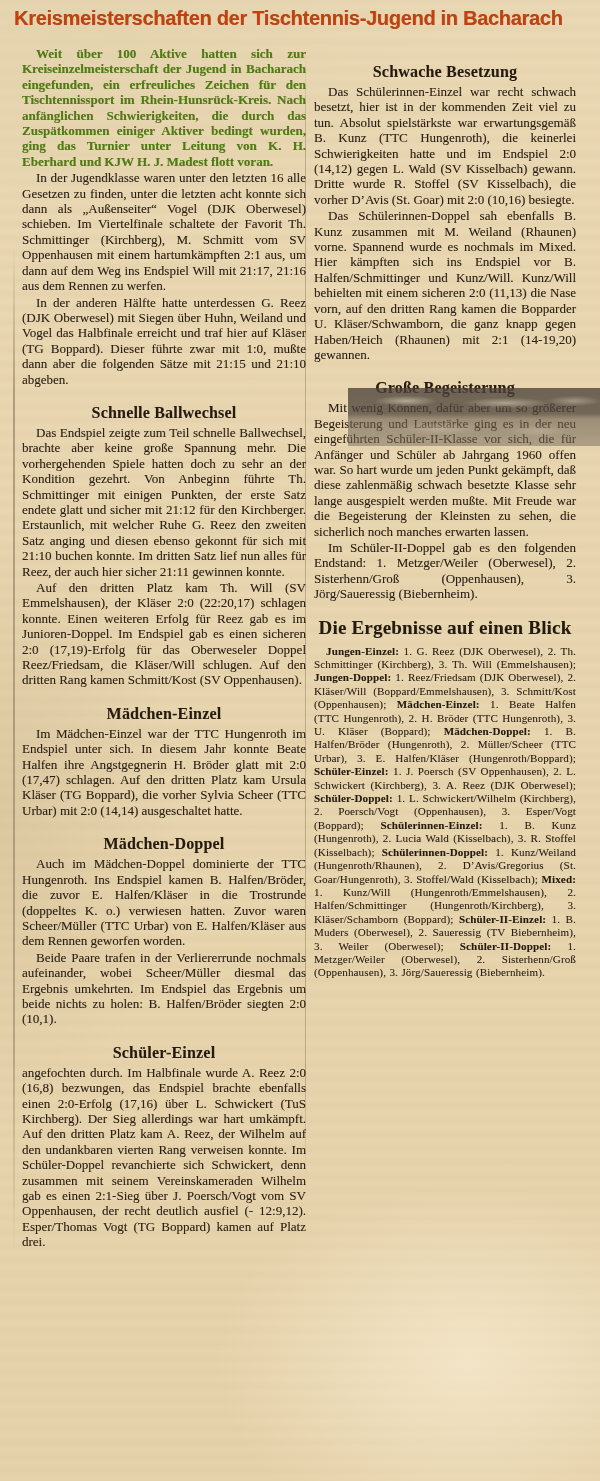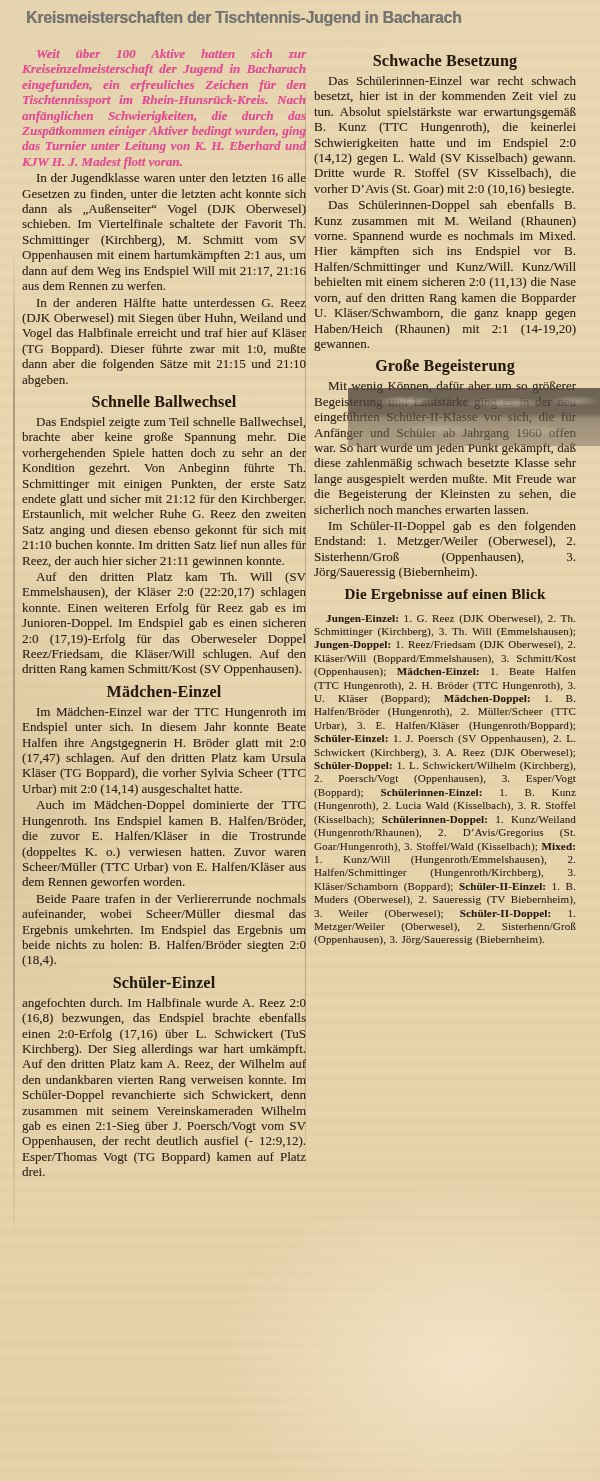--- a/index.html
+++ b/index.html
@@ -8,41 +8,41 @@
     background:
       radial-gradient(ellipse 420px 300px at 78% 92%, rgba(244,230,202,0.9) 0%, rgba(244,230,202,0) 60%),
       radial-gradient(ellipse 500px 260px at 15% 3%, rgba(226,210,172,0.7) 0%, rgba(226,210,172,0) 70%),
       radial-gradient(ellipse 300px 500px at 0% 55%, rgba(205,185,145,0.45) 0%, rgba(205,185,145,0) 60%),
       repeating-linear-gradient(180deg, rgba(160,135,95,0.06) 0px, rgba(160,135,95,0) 7px, rgba(160,135,95,0.05) 14px),
       linear-gradient(#ead9b4,#e6d3ab);
     font-family:"Liberation Serif", serif;
     color:#2b2015;
   }
   .headline{
-    position:absolute;left:26px;top:5px;width:562px;
+    position:absolute;left:14px;top:5px;width:562px;
     font-family:"Liberation Sans", sans-serif;
-    font-weight:bold;font-size:16px;line-height:26px;
-    color:#737373;letter-spacing:-0.3px;white-space:nowrap;
+    font-weight:bold;font-size:20px;line-height:26px;
+    color:#c2410c;letter-spacing:-0.3px;white-space:nowrap;
     text-shadow:0.4px 0.4px 0 rgba(40,30,15,0.35);
   }
   .col{
     position:absolute;top:46px;
     font-size:13px;line-height:15.4px;text-align:justify;
     text-shadow:0.3px 0.3px 0 rgba(43,32,21,0.25);
   }
   #col-left{left:22px;width:284px;}
   #col-right{left:314px;width:262px;}
   .col p{margin:0 0 1px 0;text-indent:14px;}
   .col p.noindent{text-indent:0;}
-  .col p.lead{font-weight:bold;color:#ec4899;font-style:italic;}
+  .col p.lead{font-weight:bold;color:#4d7c0f;}
   .col .section-heading{
     text-align:center;font-weight:bold;font-size:16px;line-height:19px;
-    margin:5px 0 3px 0;color:#241a0f;text-indent:0;letter-spacing:0.2px;
+    margin:16px 0 3px 0;color:#241a0f;text-indent:0;letter-spacing:0.2px;
   }
-  .col .section-heading.big{font-size:15px;font-family:Liberation Serif, serif;}
+  .col .section-heading.big{font-size:19px;font-family:Liberation Serif, serif;}
   .col p.results{
     font-size:11px;line-height:13.4px;text-indent:12px;
     letter-spacing:0.15px;word-spacing:0.5px;margin-top:8px;
   }
   .col p.results b{color:#241a0f;}
   .divider-rule{
     position:absolute;left:305px;top:50px;width:1px;height:1135px;
     background:linear-gradient(rgba(70,52,32,0), rgba(70,52,32,0.28) 8%, rgba(70,52,32,0.28) 90%, rgba(70,52,32,0));
   }
   .left-crease{
@@ -71,22 +71,23 @@
 
 <div id="col-left" class="col">
     <p class="lead">Weit über 100 Aktive hatten sich zur Kreiseinzelmeisterschaft der Jugend in Bacharach eingefunden, ein erfreuliches Zeichen für den Tischtennissport im Rhein-Hunsrück-Kreis. Nach anfänglichen Schwierigkeiten, die durch das Zuspätkommen einiger Aktiver bedingt wurden, ging das Turnier unter Leitung von K. H. Eberhard und KJW H. J. Madest flott voran.</p>
     <p>In der Jugendklasse waren unter den letzten 16 alle Gesetzen zu finden, unter die letzten acht konnte sich dann als „Außenseiter“ Vogel (DJK Oberwesel) schieben. Im Viertelfinale schaltete der Favorit Th. Schmittinger (Kirchberg), M. Schmitt vom SV Oppenhausen mit einem hartumkämpften 2:1 aus, um dann auf dem Weg ins Endspiel Will mit 21:17, 21:16 aus dem Rennen zu werfen.</p>
     <p>In der anderen Hälfte hatte unterdessen G. Reez (DJK Oberwesel) mit Siegen über Huhn, Weiland und Vogel das Halbfinale erreicht und traf hier auf Kläser (TG Boppard). Dieser führte zwar mit 1:0, mußte dann aber die folgenden Sätze mit 21:15 und 21:10 abgeben.</p>
     <div class="section-heading">Schnelle Ballwechsel</div>
     <p>Das Endspiel zeigte zum Teil schnelle Ballwechsel, brachte aber keine große Spannung mehr. Die vorhergehenden Spiele hatten doch zu sehr an der Kondition gezehrt. Von Anbeginn führte Th. Schmittinger mit einigen Punkten, der erste Satz endete glatt und sicher mit 21:12 für den Kirchberger. Erstaunlich, mit welcher Ruhe G. Reez den zweiten Satz anging und diesen ebenso gekonnt für sich mit 21:10 buchen konnte. Im dritten Satz lief nun alles für Reez, der auch hier sicher 21:11 gewinnen konnte.</p>
     <p>Auf den dritten Platz kam Th. Will (SV Emmelshausen), der Kläser 2:0 (22:20,17) schlagen konnte. Einen weiteren Erfolg für Reez gab es im Junioren-Doppel. Im Endspiel gab es einen sicheren 2:0 (17,19)-Erfolg für das Oberweseler Doppel Reez/Friedsam, die Kläser/Will schlugen. Auf den dritten Rang kamen Schmitt/Kost (SV Oppenhausen).</p>
     <div class="section-heading">Mädchen-Einzel</div>
     <p>Im Mädchen-Einzel war der TTC Hungenroth im Endspiel unter sich. In diesem Jahr konnte Beate Halfen ihre Angstgegnerin H. Bröder glatt mit 2:0 (17,47) schlagen. Auf den dritten Platz kam Ursula Kläser (TG Boppard), die vorher Sylvia Scheer (TTC Urbar) mit 2:0 (14,14) ausgeschaltet hatte.</p>
+    <div class="section-heading">Mädchen-Doppel</div>
     <p>Auch im Mädchen-Doppel dominierte der TTC Hungenroth. Ins Endspiel kamen B. Halfen/Bröder, die zuvor E. Halfen/Kläser in die Trostrunde (doppeltes K. o.) verwiesen hatten. Zuvor waren Scheer/Müller (TTC Urbar) von E. Halfen/Kläser aus dem Rennen geworfen worden.</p>
-    <p>Beide Paare trafen in der Verliererrunde nochmals aufeinander, wobei Scheer/Müller diesmal das Ergebnis umkehrten. Im Endspiel das Ergebnis um beide nichts zu holen: B. Halfen/Bröder siegten 2:0 (18,4).</p>
+    <p>Beide Paare trafen in der Verliererrunde nochmals aufeinander, wobei Scheer/Müller diesmal das Ergebnis umkehrten. Im Endspiel das Ergebnis um beide nichts zu holen: B. Halfen/Bröder siegten 2:0 (10,1).</p>
     <div class="section-heading">Schüler-Einzel</div>
     <p class="noindent">angefochten durch. Im Halbfinale wurde A. Reez 2:0 (16,8) bezwungen, das Endspiel brachte ebenfalls einen 2:0-Erfolg (17,16) über L. Schwickert (TuS Kirchberg). Der Sieg allerdings war hart umkämpft. Auf den dritten Platz kam A. Reez, der Wilhelm auf den undankbaren vierten Rang verweisen konnte. Im Schüler-Doppel revanchierte sich Schwickert, denn zusammen mit seinem Vereinskameraden Wilhelm gab es einen 2:1-Sieg über J. Poersch/Vogt vom SV Oppenhausen, der recht deutlich ausfiel (- 12:9,12). Esper/Thomas Vogt (TG Boppard) kamen auf Platz drei.</p>
   </div>
 <div id="col-right" class="col">
     <div class="section-heading">Schwache Besetzung</div>
     <p>Das Schülerinnen-Einzel war recht schwach besetzt, hier ist in der kommenden Zeit viel zu tun. Absolut spielstärkste war erwartungsgemäß B. Kunz (TTC Hungenroth), die keinerlei Schwierigkeiten hatte und im Endspiel 2:0 (14,12) gegen L. Wald (SV Kisselbach) gewann. Dritte wurde R. Stoffel (SV Kisselbach), die vorher D’Avis (St. Goar) mit 2:0 (10,16) besiegte.</p>
     <p>Das Schülerinnen-Doppel sah ebenfalls B. Kunz zusammen mit M. Weiland (Rhaunen) vorne. Spannend wurde es nochmals im Mixed. Hier kämpften sich ins Endspiel vor B. Halfen/Schmittinger und Kunz/Will. Kunz/Will behielten mit einem sicheren 2:0 (11,13) die Nase vorn, auf den dritten Rang kamen die Bopparder U. Kläser/Schwamborn, die ganz knapp gegen Haben/Heich (Rhaunen) mit 2:1 (14-19,20) gewannen.</p>
     <div class="section-heading">Große Begeisterung</div>
     <p>Mit wenig Können, dafür aber um so größerer Begeisterung und Lautstärke ging es in der neu eingeführten Schüler-II-Klasse vor sich, die für Anfänger und Schüler ab Jahrgang 1960 offen war. So hart wurde um jeden Punkt gekämpft, daß diese zahlenmäßig schwach besetzte Klasse sehr lange ausgespielt werden mußte. Mit Freude war die Begeisterung der Kleinsten zu sehen, die sicherlich noch manches erwarten lassen.</p>
     <p>Im Schüler-II-Doppel gab es den folgenden Endstand: 1. Metzger/Weiler (Oberwesel), 2. Sisterhenn/Groß (Oppenhausen), 3. Jörg/Saueressig (Biebernheim).</p>

